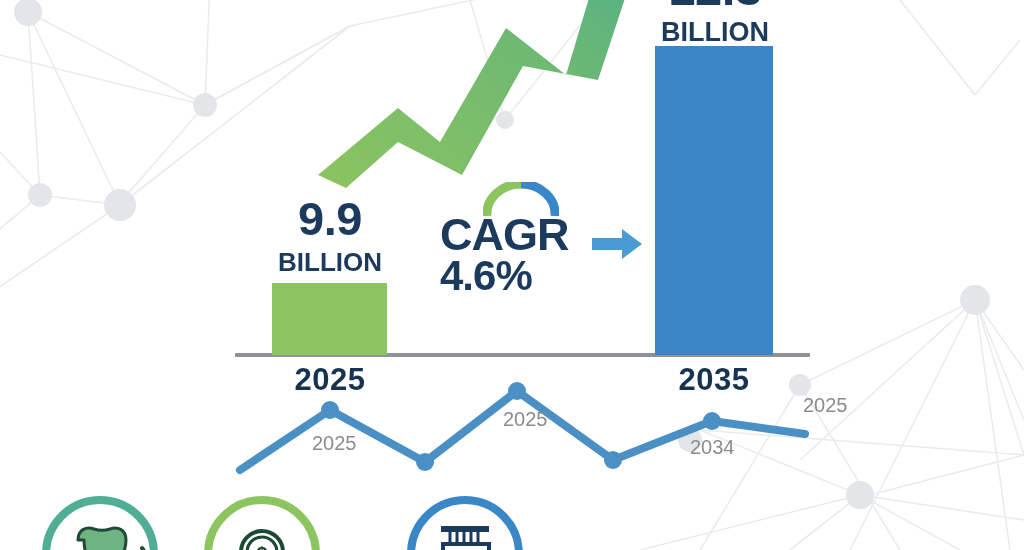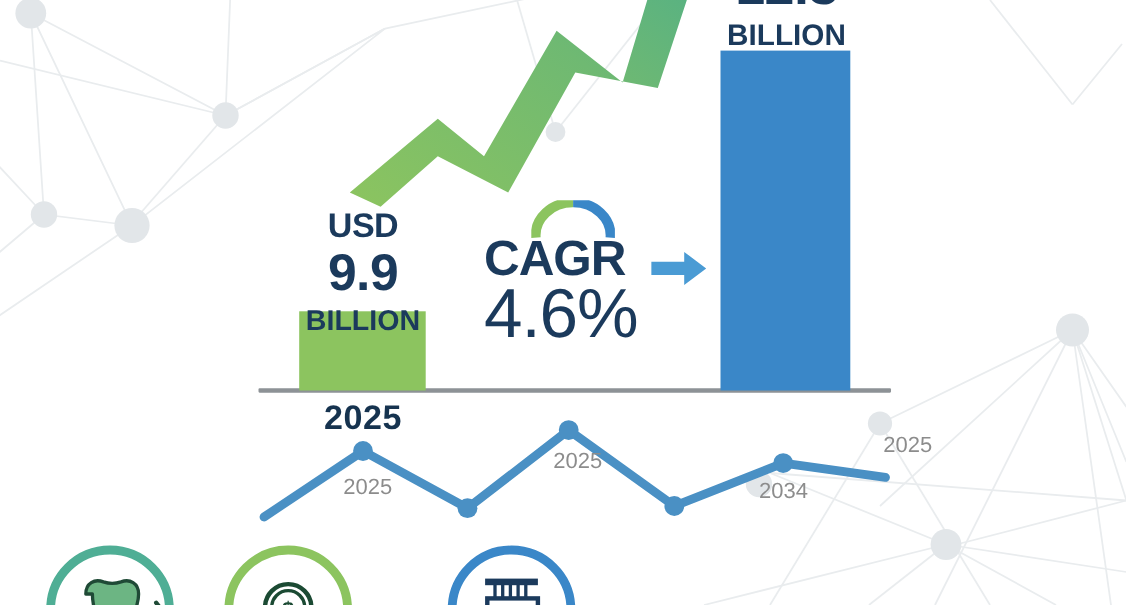--- a/index.html
+++ b/index.html
@@ -46,21 +46,21 @@
   }
   .axis-2025{left:270px;width:120px;}
   .axis-2035{left:653px;width:122px;}
 
   
   .cagr-wrap{position:absolute;left:440px;top:182px;z-index:6;width:220px;}
   .cagr-arc{position:absolute;left:43px;top:0px;}
   .cagr-text{position:absolute;left:0px;top:32px;width:165px;
     color:#1b3a5c;line-height:0.92;}
   .cagr-word{font-size:45px;font-weight:bold;display:block;letter-spacing:-1px;}
-  .cagr-pct{font-size:63px;font-weight:normal;display:block;letter-spacing:-1px;margin-top:2px;}
+  .cagr-pct{font-size:42px;font-weight:bold;display:block;letter-spacing:-1px;margin-top:2px;}
   .cagr-arrow{position:absolute;left:152px;top:45px;}
 
   
   .line-chart{position:absolute;left:0;top:370px;z-index:4;}
   .line-lbl{
     position:absolute;color:#8c8c8c;font-size:20px;z-index:5;white-space:nowrap;
   }
 
   
   .icon-row{position:absolute;left:0;top:492px;z-index:6;}
@@ -127,31 +127,31 @@
     <path d="M38 245 L118 178 L160 212 L226 98 L286 145 L318 38
              L288 38 L345 -8 L386 52 L352 47 L318 150 L243 136
              L182 245 L118 212 L66 258 Z" fill="url(#gradArrow)"></path>
   </svg>
 
   <div class="bar-2025"></div>
   <div class="bar-2035"></div>
   <div class="baseline"></div>
 
   <div class="val-block val-2025">
-    <span class="val-usd">USD</span>
     <span class="val-num">9.9</span>
     <span class="val-bil">BILLION</span>
   </div>
 
   <div class="val-block val-2035">
     <span class="val-num">12.3</span>
     <span class="val-bil">BILLION</span>
   </div>
 
   <div class="axis-label axis-2025">2025</div>
+  <div class="axis-label axis-2035">2035</div>
 
   <div class="cagr-wrap">
     <svg class="cagr-arc" width="76" height="36" viewBox="0 0 76 36">
       <path d="M4 34 A34 30 0 0 1 38 2" fill="none" stroke="#8cc45f" stroke-width="9" stroke-linecap="butt"></path>
       <path d="M38 2 A34 30 0 0 1 72 34" fill="none" stroke="#3a87c8" stroke-width="9" stroke-linecap="butt"></path>
     </svg>
     <div class="cagr-text">
       <span class="cagr-word">CAGR</span>
       <span class="cagr-pct">4.6%</span>
     </div>

